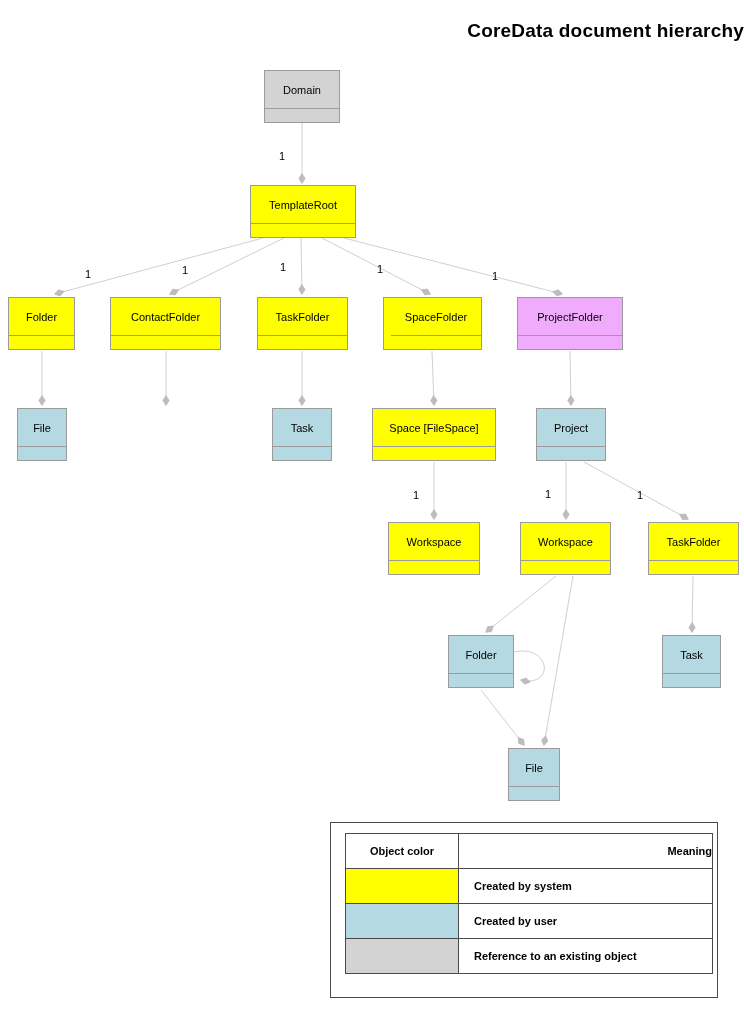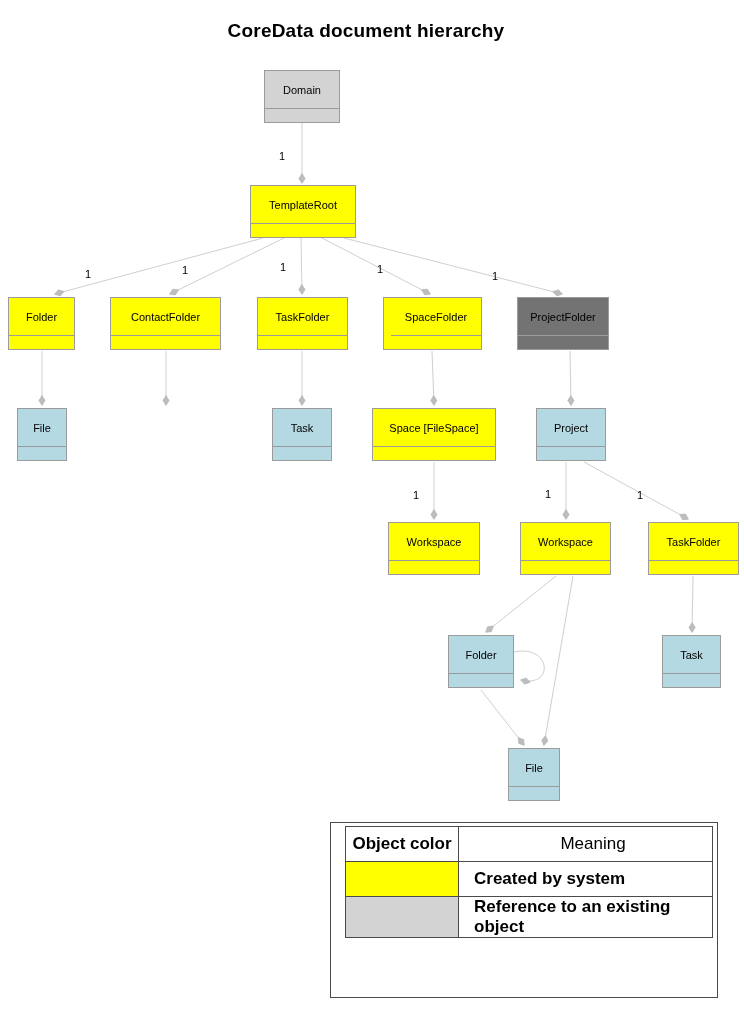--- a/index.html
+++ b/index.html
@@ -1,21 +1,21 @@
 <!DOCTYPE html>
 <html><head>
 <meta charset="utf-8">
 <style>
   html,body{margin:0;padding:0;background:#ffffff;}
   body{font-family:"Liberation Sans","DejaVu Sans",sans-serif;color:#000;}
   .canvas{position:relative;width:744px;height:1018px;background:#fff;overflow:hidden;}
 
   .diagram-title{
-    position:absolute;top:20px;left:0;width:732px;
-    text-align:center;font-size:19px;font-weight:bold;letter-spacing:.2px;
+    position:absolute;top:20px;left:12px;width:732px;
+    text-align:right;font-size:19px;font-weight:bold;letter-spacing:.2px;
   }
 
   svg.edges{position:absolute;left:0;top:0;pointer-events:none;}
 
   .node{
     position:absolute;height:53px;box-sizing:border-box;
     border:1px solid #9b9b9b;font-size:11px;
   }
   .node .node-title{
     height:38px;box-sizing:border-box;
@@ -25,28 +25,28 @@
   }
   .node .node-body{height:14px;}
 
   .mult{position:absolute;font-size:11px;color:#000;}
 
   .legend{
     position:absolute;left:330px;top:822px;width:388px;height:176px;
     box-sizing:border-box;border:1px solid #4a4a4a;background:#fff;
   }
   table.legend-table{
-    position:absolute;left:14px;top:3px;
-    border-collapse:collapse;font-size:17px;
+    position:absolute;left:14px;top:10px;
+    border-collapse:collapse;font-size:11px;
   }
   table.legend-table th, table.legend-table td{
     border:1px solid #4a4a4a;height:35px;box-sizing:border-box;padding:0;
   }
   .col-color{width:113px;text-align:center;font-weight:bold;}
-  .col-meaning{width:254px;text-align:center;font-weight:normal;padding-left:15px !important;}
+  .col-meaning{width:254px;text-align:right;font-weight:bold;padding-left:15px !important;}
   td.meaning{padding-left:15px !important;font-weight:bold;}
   td.swatch{width:113px;}
 </style>
 </head>
 <body>
 
 <div class="canvas">
 
   <div class="diagram-title">CoreData document hierarchy</div>
 
@@ -106,21 +106,21 @@
       <div class="node-body"></div>
   </div>
   <div class="node" style="left: 257px; top: 297px; width: 91px; background-color: rgb(255, 255, 0);">
     <div class="node-title">TaskFolder</div>
       <div class="node-body"></div>
   </div>
   <div class="node" style="left: 383px; top: 297px; width: 99px; background-color: rgb(255, 255, 0); padding-left: 7px;">
     <div class="node-title">SpaceFolder</div>
       <div class="node-body"></div>
   </div>
-  <div class="node" style="left: 517px; top: 297px; width: 92px; background-color: #737373;">
+  <div class="node" style="left: 517px; top: 297px; width: 106px; background-color: #f0abfc;">
     <div class="node-title">ProjectFolder</div>
       <div class="node-body"></div>
   </div>
   <div class="node" style="left: 17px; top: 408px; width: 50px; background-color: rgb(180, 217, 227);">
     <div class="node-title">File</div>
       <div class="node-body"></div>
   </div>
   <div class="node" style="left: 272px; top: 408px; width: 60px; background-color: rgb(180, 217, 227);">
     <div class="node-title">Task</div>
       <div class="node-body"></div>
@@ -163,20 +163,24 @@
       <tbody>
           <tr>
         <th class="col-color">Object color</th>
         <th class="col-meaning">Meaning</th>
       </tr>
       <tr>
         <td class="swatch" style="background-color: rgb(255, 255, 0);"></td>
         <td class="meaning">Created by system</td>
       </tr>
       <tr>
+        <td class="swatch" style="background-color: rgb(180, 217, 227);"></td>
+        <td class="meaning">Created by user</td>
+      </tr>
+      <tr>
         <td class="swatch" style="background-color: rgb(211, 211, 211);"></td>
         <td class="meaning">Reference to an existing object</td>
       </tr>
     </tbody>
       </table>
   </div>
 
 </div>
 
 </body></html>

